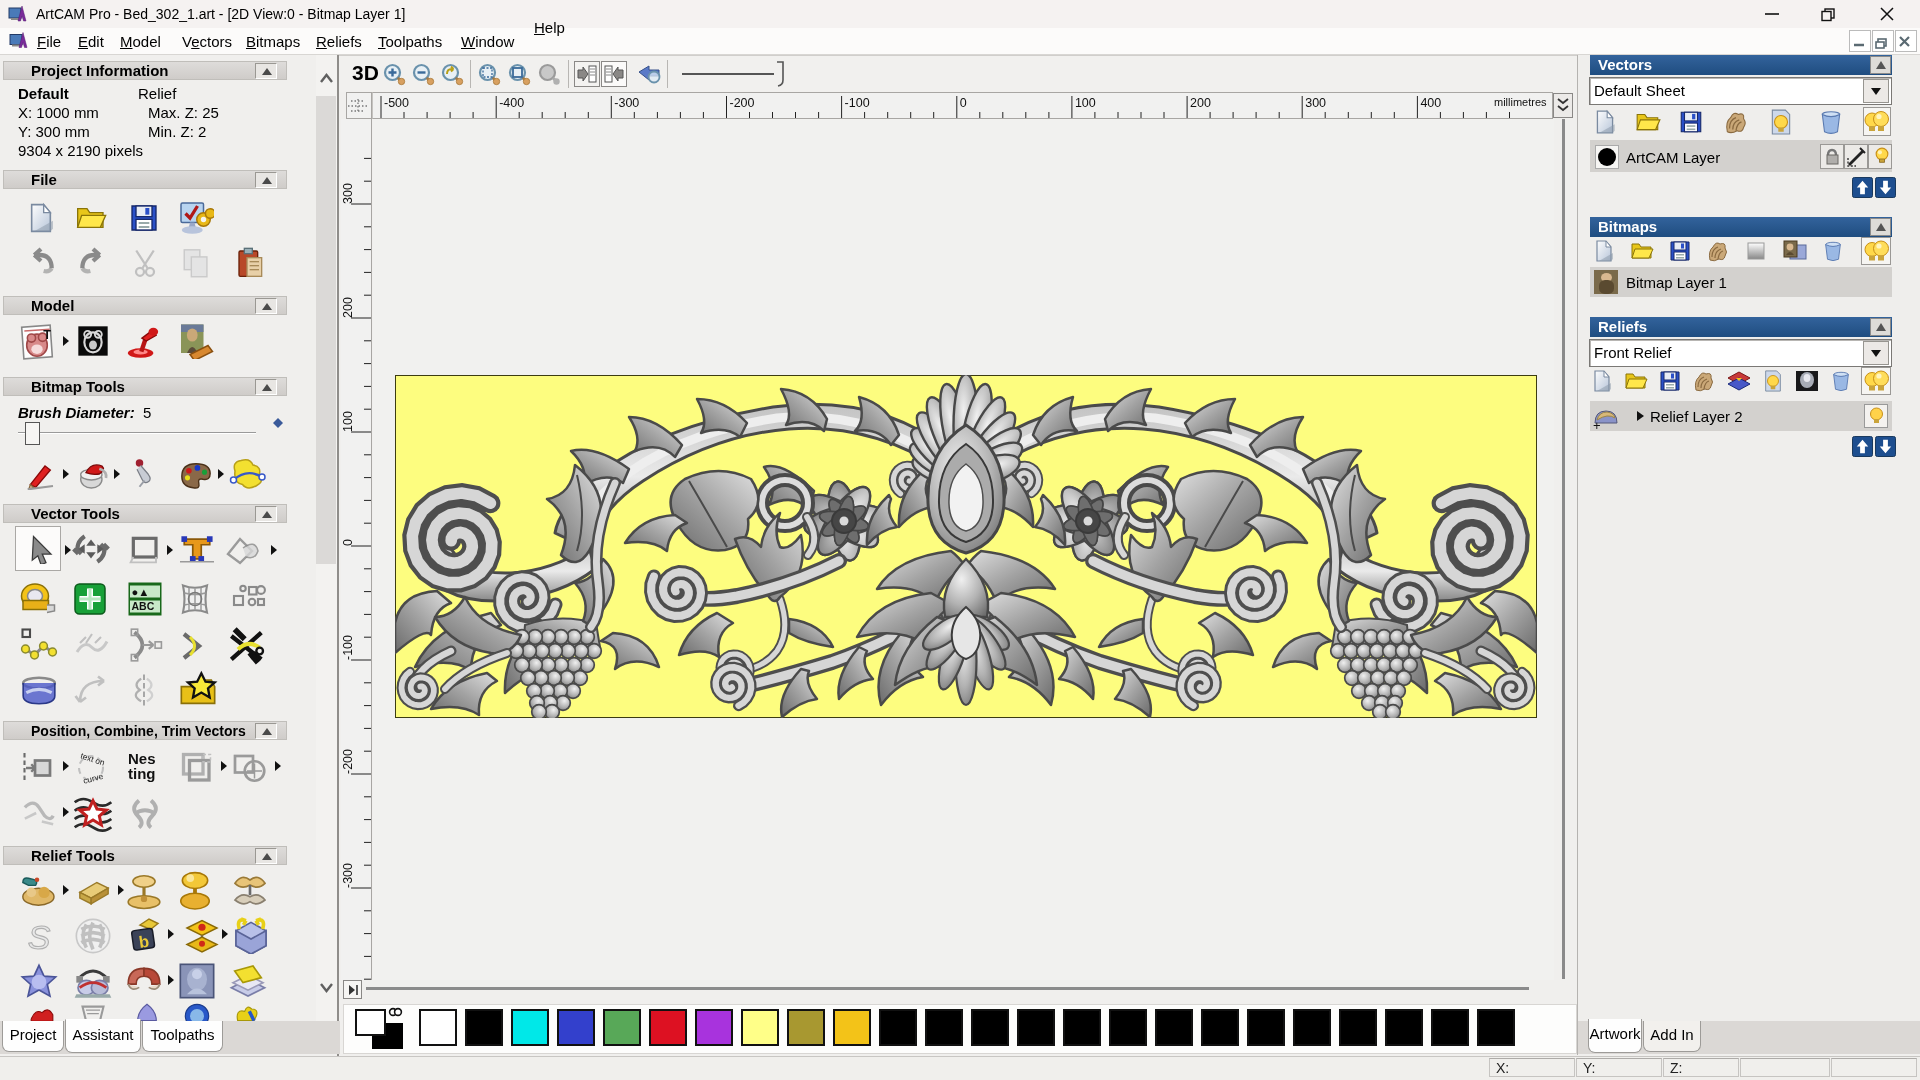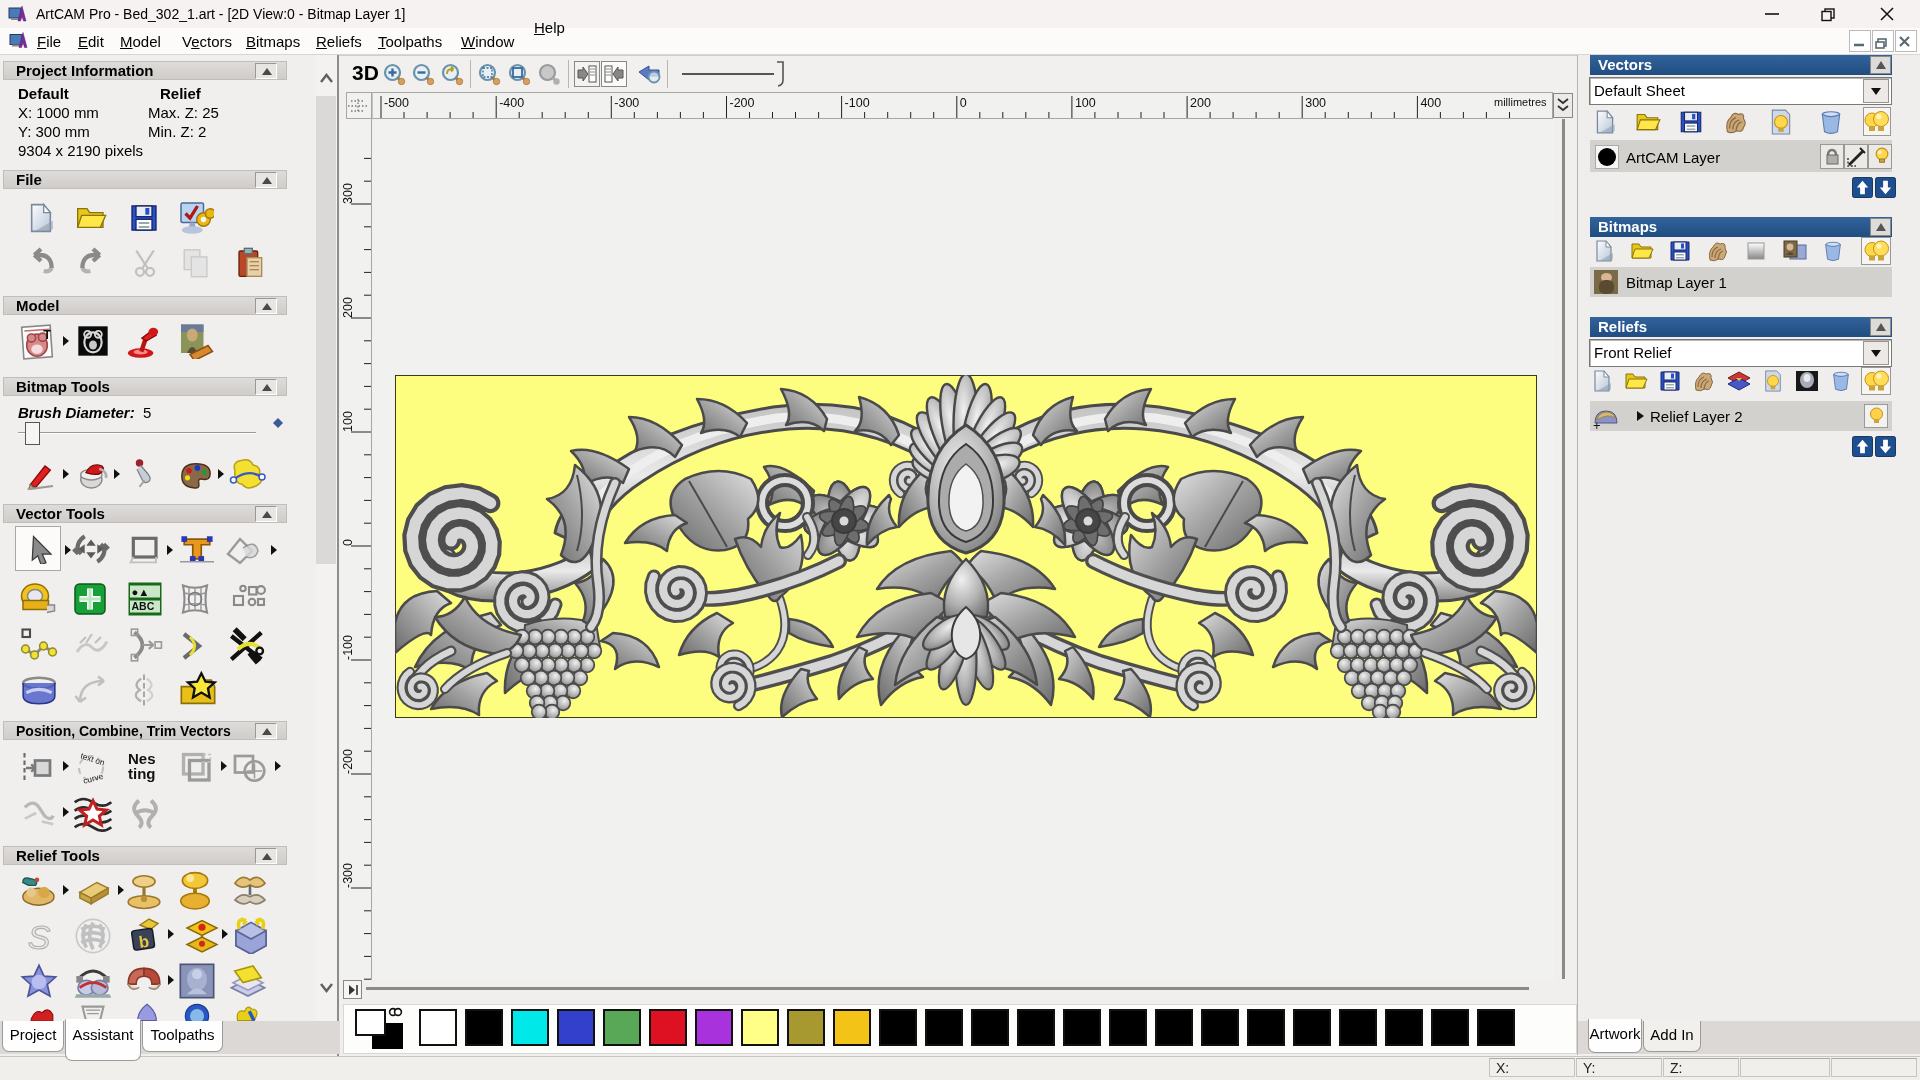--- a/index.html
+++ b/index.html
@@ -1,19 +1,19 @@
 <!DOCTYPE html>
 <html><head>
 <meta charset="utf-8">
 <style>
 *{margin:0;padding:0;box-sizing:border-box}
 body{font-family:"Liberation Sans",sans-serif;width:1920px;height:1080px;overflow:hidden;background:#f0efed}
 .abs{position:absolute}
 #root{position:relative;width:1920px;height:1080px;background:#f0efed;overflow:hidden}
-.hdrL{position:absolute;left:3px;width:284px;height:19px;background:linear-gradient(#dedcda,#cfccc9);border:1px solid #c0beba;color:#000;font-weight:bold;font-size:15px;line-height:18px;padding-left:12px}
+.hdrL{position:absolute;left:3px;width:284px;height:19px;background:linear-gradient(#dedcda,#cfccc9);border:1px solid #c0beba;color:#000;font-weight:bold;font-size:15px;line-height:18px;padding-left:27px}
 .hdrBtn{position:absolute;right:9px;top:1px;width:22px;height:16px;background:#e8e6e3;border:1px solid #9a9893;border-right-color:#fff;border-bottom-color:#fff}
 .hdrBtn:after{content:"";position:absolute;left:6px;top:4px;border:5px solid transparent;border-bottom:7px solid #4a4a4a;border-top:0}
 .bhdr{position:absolute;left:12px;width:302px;height:20px;background:linear-gradient(#33639c,#1f4d80);color:#fff;font-weight:bold;font-size:15px;line-height:19px;padding-left:8px}
 .bhdrBtn{position:absolute;right:1px;top:1px;width:21px;height:18px;background:#dedcd8;border:1px solid #8a8a8a}
 .bhdrBtn:after{content:"";position:absolute;left:5px;top:4px;border:5px solid transparent;border-bottom:8px solid #555;border-top:0}
 .row{position:absolute;left:12px;width:302px;height:32px;background:#d3d1ce}
 .txt{position:absolute;font-size:15px;color:#000;white-space:nowrap}
 .sw{position:absolute;top:1009px;width:38px;height:37px;border:2px solid #111}
 .tab{position:absolute;top:1021px;height:31px;background:#fefefe;border:1px solid #9d9b98;border-top:none;border-radius:0 0 7px 7px;font-size:15px;color:#000;text-align:center;line-height:28px}
 .sbF{position:absolute;top:1058px;height:19px;border:1px solid #c6c4c1;border-top-color:#adaba8;background:#f0efec;font-size:14px;color:#222;line-height:18px;padding-left:6px}
@@ -141,21 +141,21 @@
 <div class="abs" style="left:316px;top:96px;width:20px;height:468px;background:#dbd9d7"></div>
 <svg class="abs" style="left:318px;top:70px" width="17" height="18">
       <path d="M3 12 L8.5 5 L14 12" fill="none" stroke="#606060" stroke-width="2.4"></path>
     </svg>
 <svg class="abs" style="left:318px;top:979px" width="17" height="18">
       <path d="M3 5 L8.5 12 L14 5" fill="none" stroke="#606060" stroke-width="2.4"></path>
     </svg>
 <div id="sections">
 <div class="hdrL" style="top:61px">Project Information<span class="hdrBtn"></span></div>
 <div class="txt" style="left:18px;top:85px;font-weight:bold">Default</div>
-<div class="txt" style="left:160px;top:85px;font-weight:bold">Relief</div>
+<div class="txt" style="left:138px;top:85px;font-weight:normal">Relief</div>
 <div class="txt" style="left:18px;top:104px">X: 1000 mm</div>
 <div class="txt" style="left:148px;top:104px">Max. Z: 25</div>
 <div class="txt" style="left:18px;top:123px">Y: 300 mm</div>
 <div class="txt" style="left:148px;top:123px">Min. Z: 2</div>
 <div class="txt" style="left:18px;top:142px">9304 x 2190 pixels</div>
 <div class="hdrL" style="top:170px">File<span class="hdrBtn"></span></div>
 <div id="icons-file">
         <svg class="abs" style="left:25px;top:202px" width="32" height="32">
           <use href="#sdoc"></use>
         </svg>
@@ -1152,21 +1152,21 @@
       </svg>
       <svg class="abs" style="left:297px;top:381px" width="21" height="21">
         <use href="#sdn"></use>
       </svg>
 </div>
 
 <div id="bottom">
 
 <div class="abs" style="left:0;top:1021px;width:340px;height:33px;background:#dbd8d5"></div>
 <div class="tab" style="left:2px;width:62px;z-index:2">Project</div>
-<div class="tab" style="left:65px;width:76px;z-index:3;top:1019px;height:42px;line-height:30px;border-top:1px solid #fff">Assistant</div>
+<div class="tab" style="left:65px;width:76px;z-index:3;top:1019px;height:34px;line-height:30px;border-top:1px solid #fff">Assistant</div>
 <div class="tab" style="left:142px;width:81px;z-index:2">Toolpaths</div>
 
 <div class="abs" style="left:343px;top:1004px;width:1234px;height:50px;background:#fdfdfc;border:1px solid #d8d6d3"></div>
 
 <div class="abs" style="left:355px;top:1009px;width:31px;height:27px;background:#fff;border:2px solid #111;z-index:3"></div>
 <div class="abs" style="left:372px;top:1023px;width:31px;height:26px;background:#000;z-index:2"></div>
 <svg class="abs" style="left:388px;top:1006px;z-index:4" width="16" height="12" viewBox="0 0 16 12">
         <circle cx="5" cy="6" r="3.4" fill="none" stroke="#111" stroke-width="1.6"></circle>
         <circle cx="10" cy="6" r="3.4" fill="#fff" stroke="#111" stroke-width="1.6"></circle>
       </svg>

